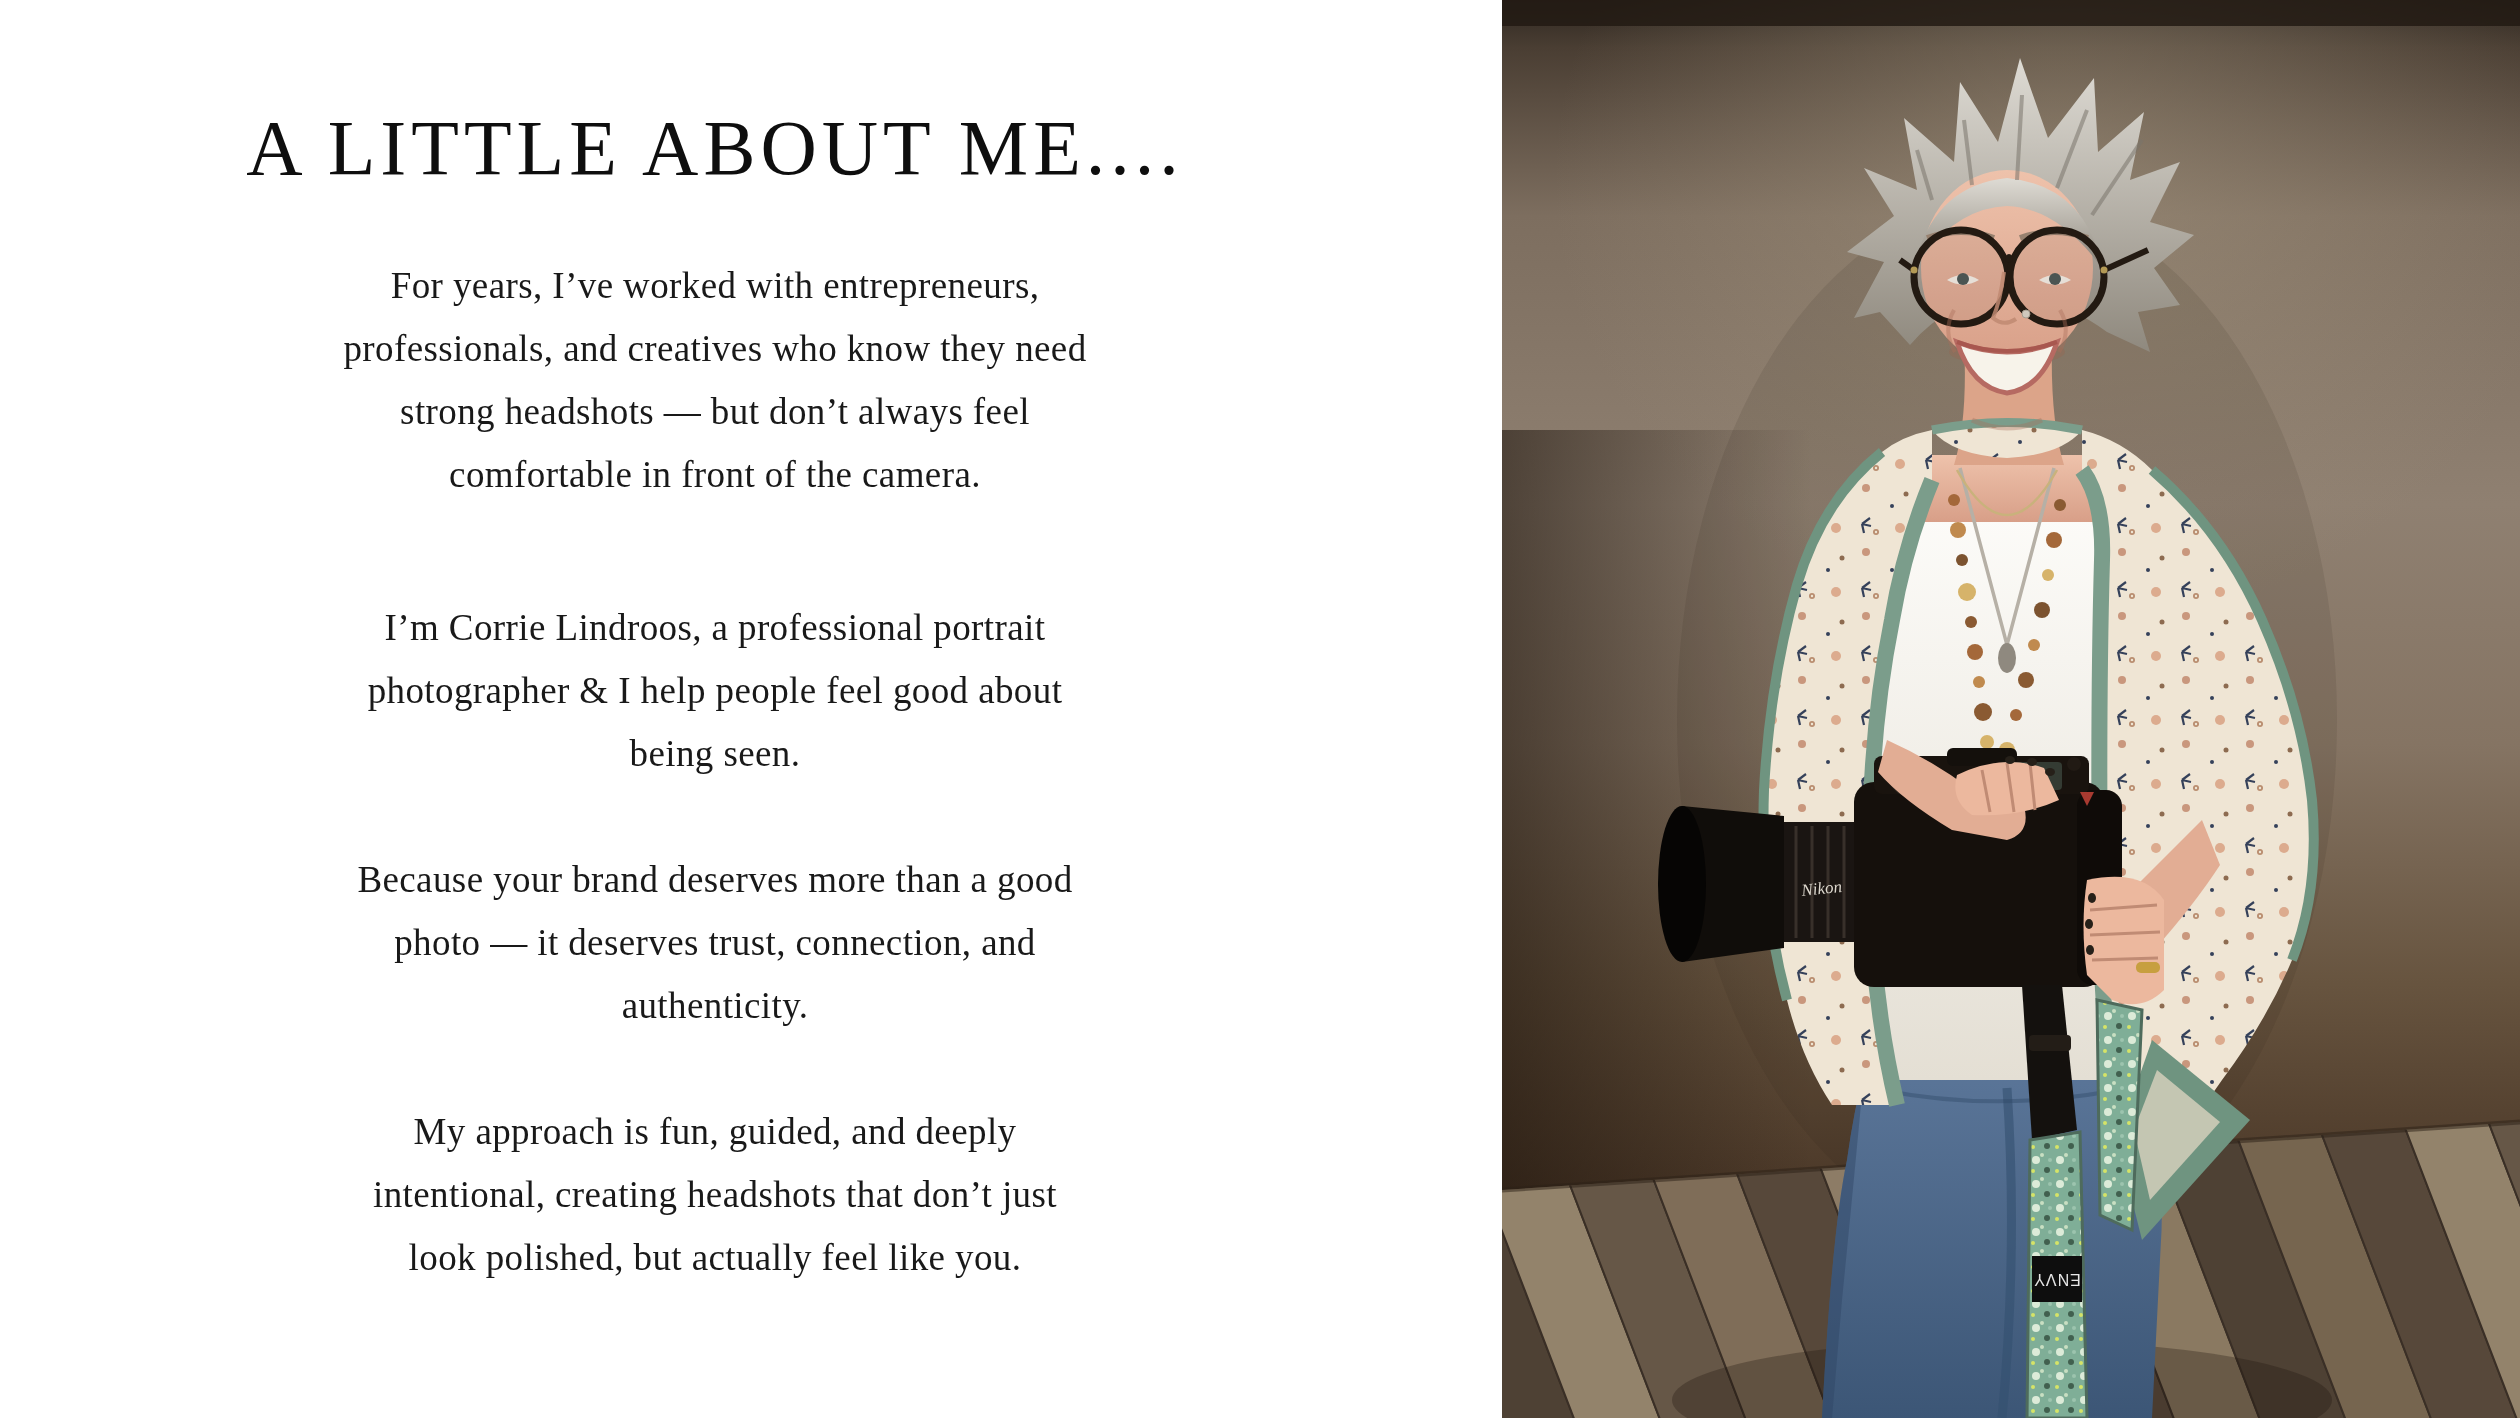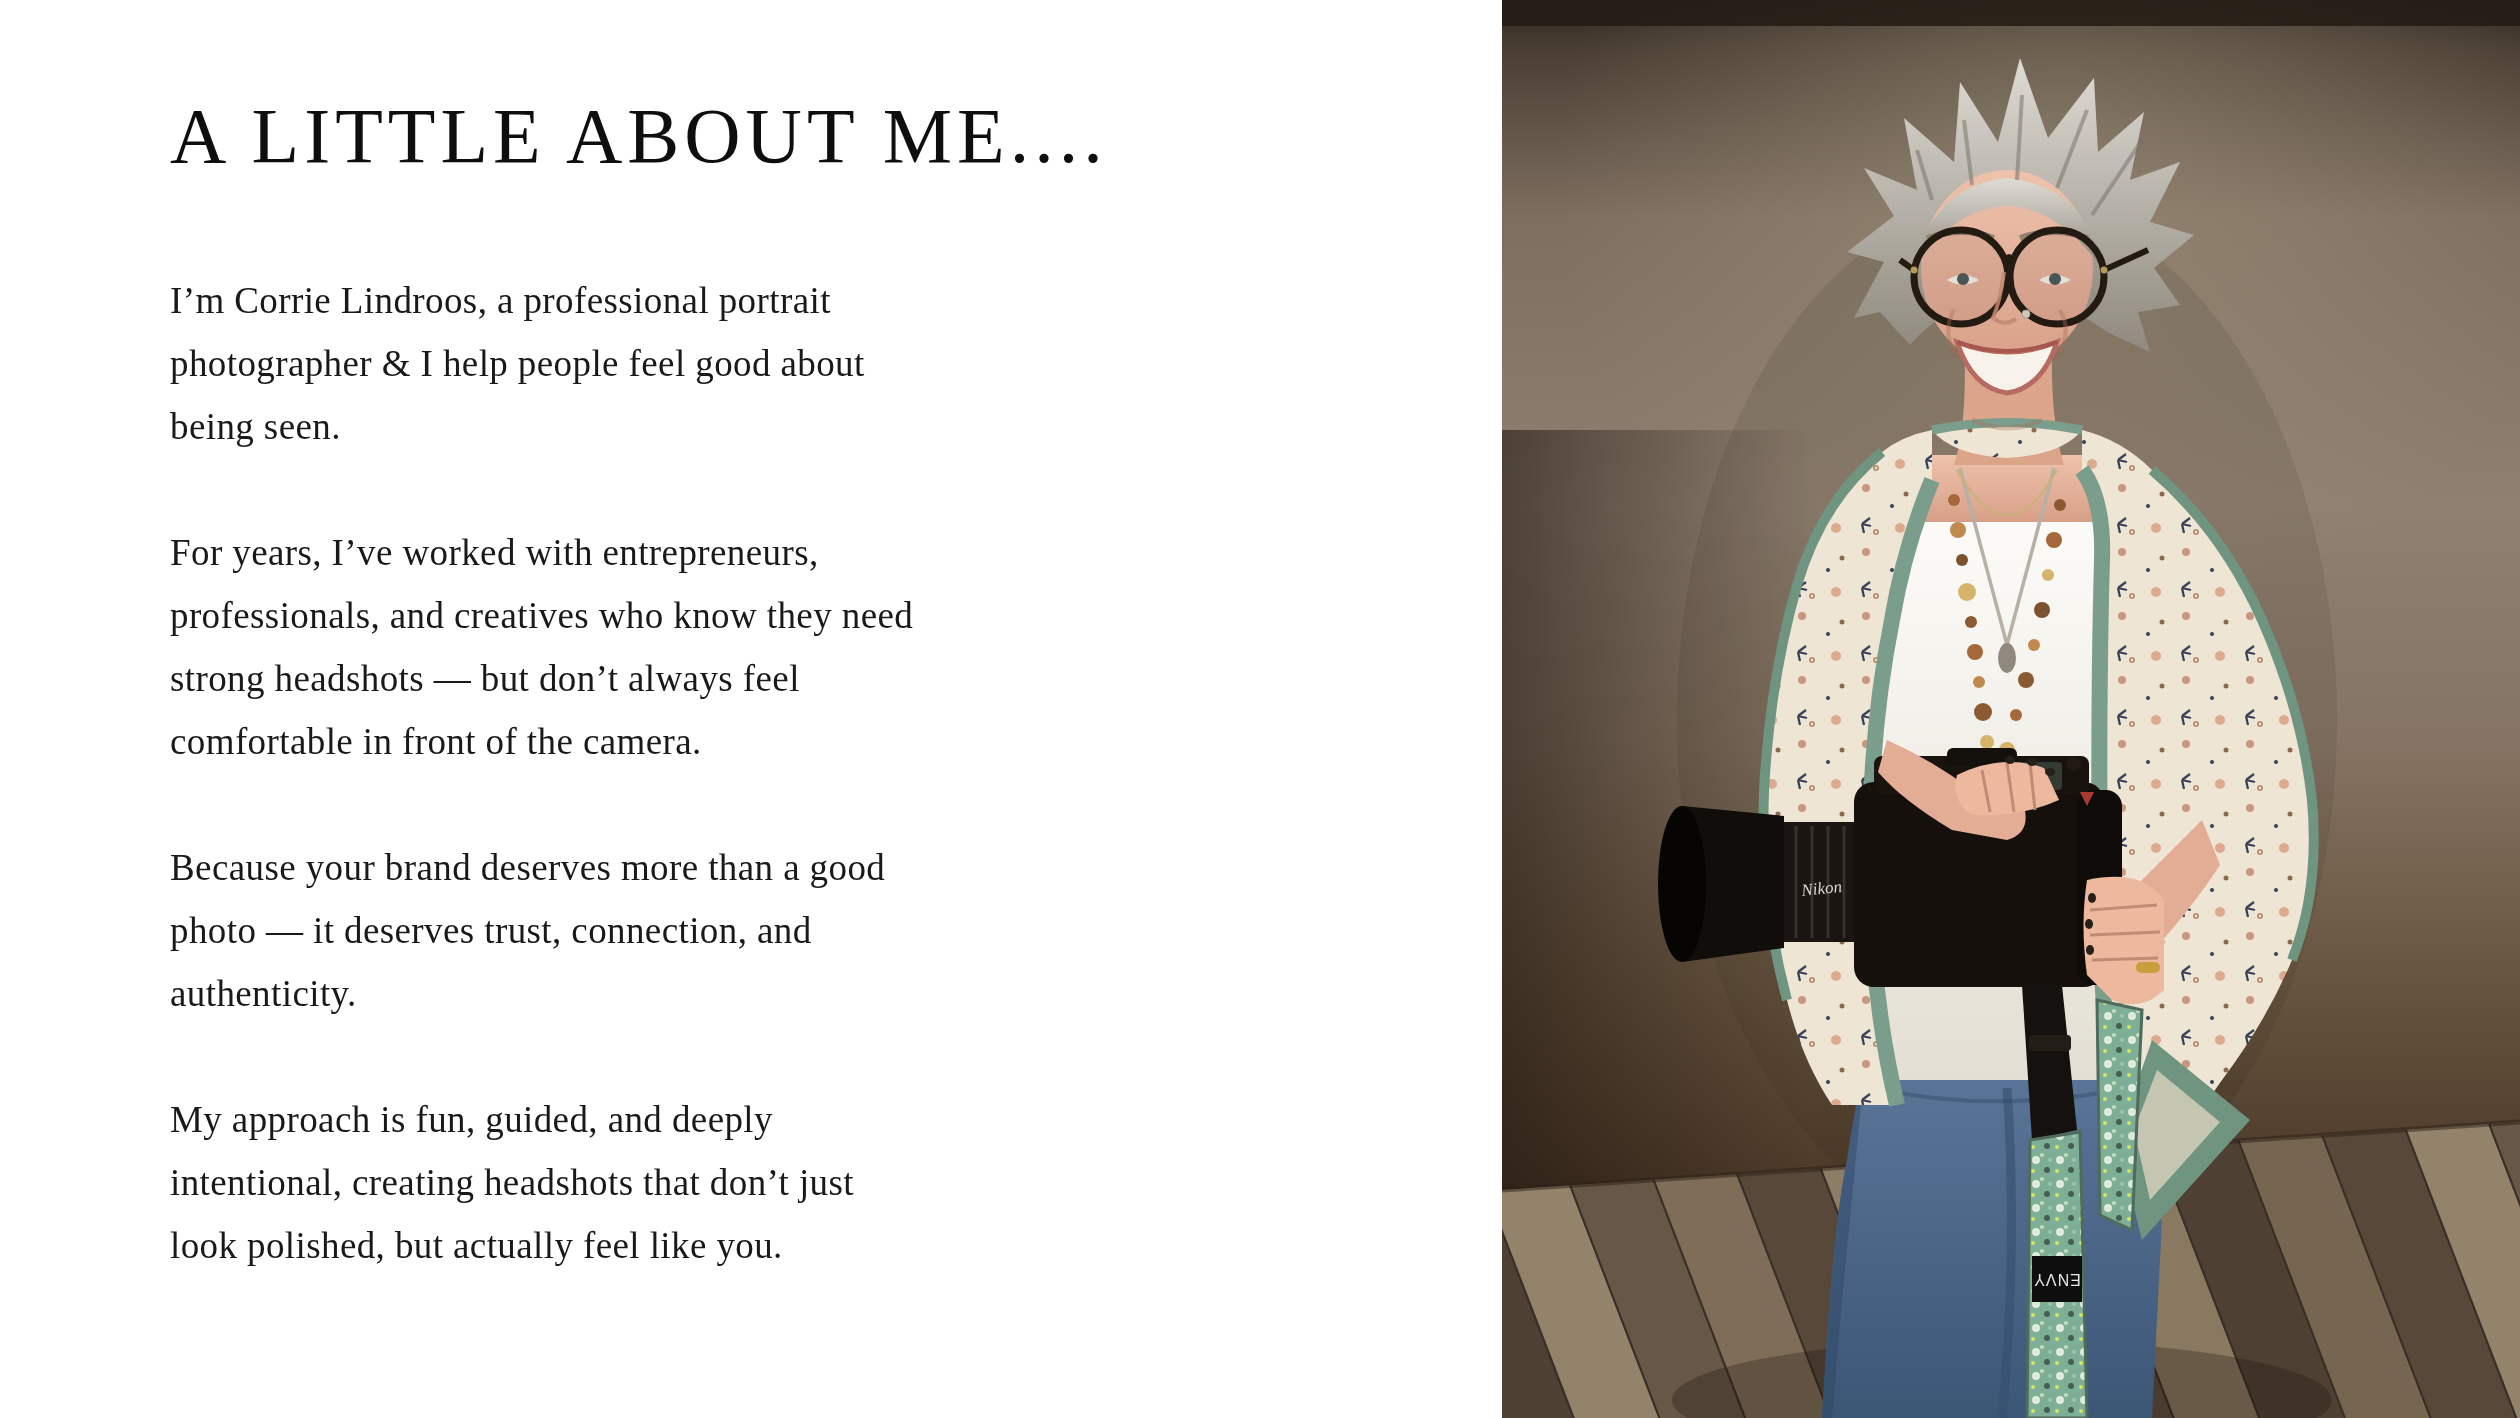--- a/index.html
+++ b/index.html
@@ -8,22 +8,23 @@
     width: 2520px;
     height: 1418px;
     background: #ffffff;
     overflow: hidden;
     font-family: "Liberation Serif", "DejaVu Serif", serif;
     color: #161616;
   }
   .about {
     position: absolute;
     left: 170px;
-    top: 4px;
+    top: 16px;
     width: 1090px;
+    text-align: center;
   }
   .title {
     font-size: 78px;
     font-weight: 400;
     letter-spacing: 5px;
     line-height: 1.12;
     margin: 88px 0 0 0;
     color: #0e0e0e;
   }
   .para {
@@ -47,31 +48,31 @@
   .portrait svg { display: block; }
 </style>
 </head>
 <body>
 
 <div class="canvas">
 
   <section class="about">
     <h1 class="title">A LITTLE ABOUT ME....</h1>
 
-    <p class="para first">
-      <span class="line">I’m Corrie Lindroos, a professional portrait</span>
-      <span class="line">photographer &amp; I help people feel good about</span>
-      <span class="line">being seen.</span>
-    </p>
-
     <p class="para">
       <span class="line">For years, I’ve worked with entrepreneurs,</span>
       <span class="line">professionals, and creatives who know they need</span>
       <span class="line">strong headshots — but don’t always feel</span>
       <span class="line">comfortable in front of the camera.</span>
+    </p>
+
+    <p class="para first">
+      <span class="line">I’m Corrie Lindroos, a professional portrait</span>
+      <span class="line">photographer &amp; I help people feel good about</span>
+      <span class="line">being seen.</span>
     </p>
 
     <p class="para">
       <span class="line">Because your brand deserves more than a good</span>
       <span class="line">photo — it deserves trust, connection, and</span>
       <span class="line">authenticity.</span>
     </p>
 
     <p class="para">
       <span class="line">My approach is fun, guided, and deeply</span>

